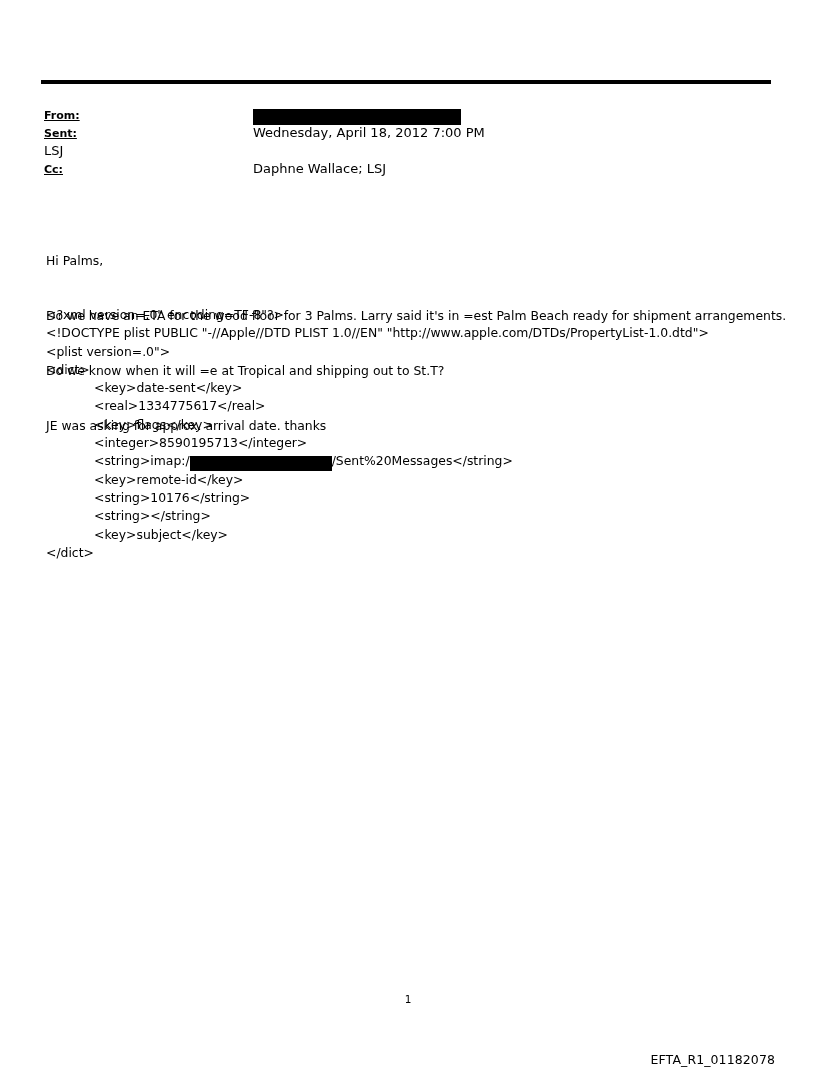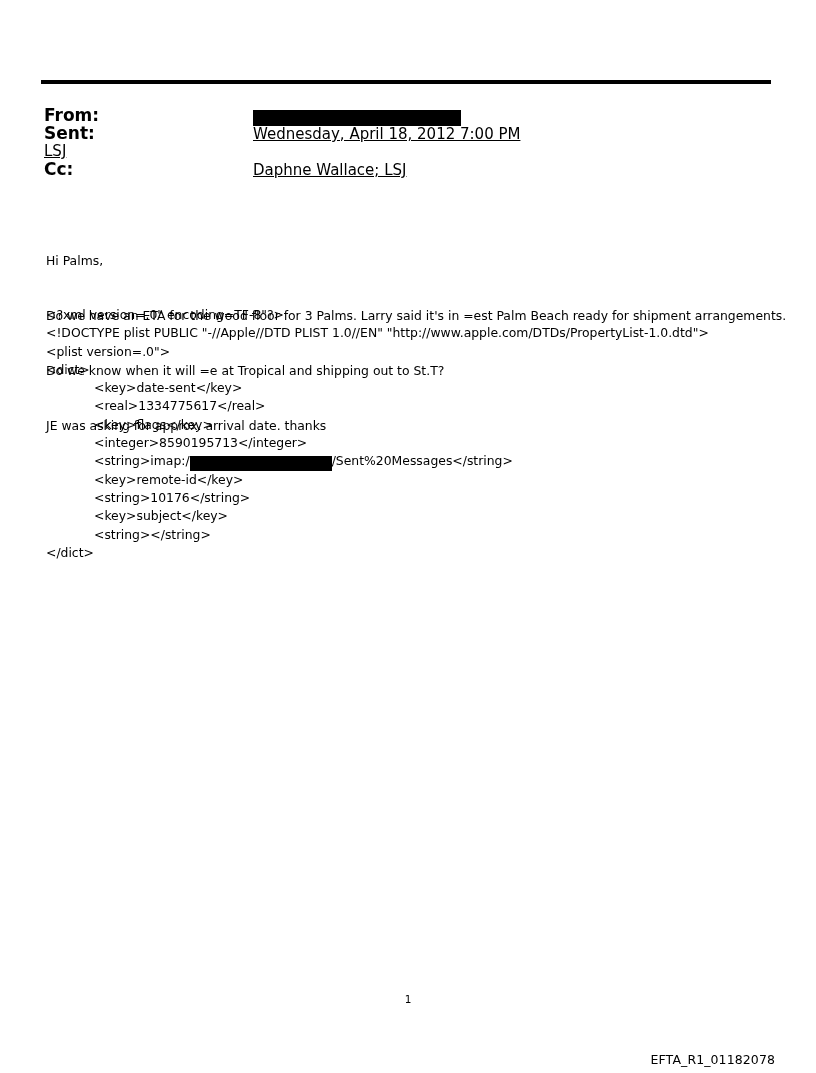--- a/index.html
+++ b/index.html
@@ -39,29 +39,29 @@
     width: 730px;
   }
   .hdr-row {
     display: flex;
     align-items: baseline;
     height: 18px;
     margin-bottom: 0px;
   }
   .hdr-label {
     width: 209px;
-    font-size: 17px;
+    font-size: 11px;
     font-weight: bold;
     line-height: 18px;
+    text-decoration: underline;
   }
   .hdr-value {
-    font-size: 15px;
+    font-size: 13px;
     line-height: 18px;
     white-space: pre;
-    text-decoration: underline;
   }
   .redaction {
     display: inline-block;
     background: #000;
     height: 15px;
     vertical-align: middle;
   }
   .redact-from {
     width: 208px;
     height: 16px;
@@ -159,21 +159,21 @@
     <div class="xml-line">&lt;!DOCTYPE plist PUBLIC "-//Apple//DTD PLIST 1.0//EN" "http://www.apple.com/DTDs/PropertyList-1.0.dtd"&gt;</div>
     <div class="xml-line">&lt;plist version=.0"&gt;</div>
     <div class="xml-line">&lt;dict&gt;</div>
     <div class="xml-line"><span class="indent"></span><span>&lt;key&gt;date-sent&lt;/key&gt;</span></div>
     <div class="xml-line"><span class="indent"></span><span>&lt;real&gt;1334775617&lt;/real&gt;</span></div>
     <div class="xml-line"><span class="indent"></span><span>&lt;key&gt;flags&lt;/key&gt;</span></div>
     <div class="xml-line"><span class="indent"></span><span>&lt;integer&gt;8590195713&lt;/integer&gt;</span></div>
     <div class="xml-line"><span class="indent"></span><span>&lt;string&gt;imap:/</span><span class="redaction redact-imap"></span><span>/Sent%20Messages&lt;/string&gt;</span></div>
     <div class="xml-line"><span class="indent"></span><span>&lt;key&gt;remote-id&lt;/key&gt;</span></div>
     <div class="xml-line"><span class="indent"></span><span>&lt;string&gt;10176&lt;/string&gt;</span></div>
+    <div class="xml-line"><span class="indent"></span><span>&lt;string&gt;&lt;/string&gt;</span></div>
     <div class="xml-line"><span class="indent"></span><span>&lt;key&gt;subject&lt;/key&gt;</span></div>
-    <div class="xml-line"><span class="indent"></span><span>&lt;string&gt;&lt;/string&gt;</span></div>
     <div class="xml-line">&lt;/dict&gt;</div>
   </div>
 
   <div class="page-number">1</div>
   <div class="bates">EFTA_R1_01182078</div>
 
 </div>
 
 </body></html>

